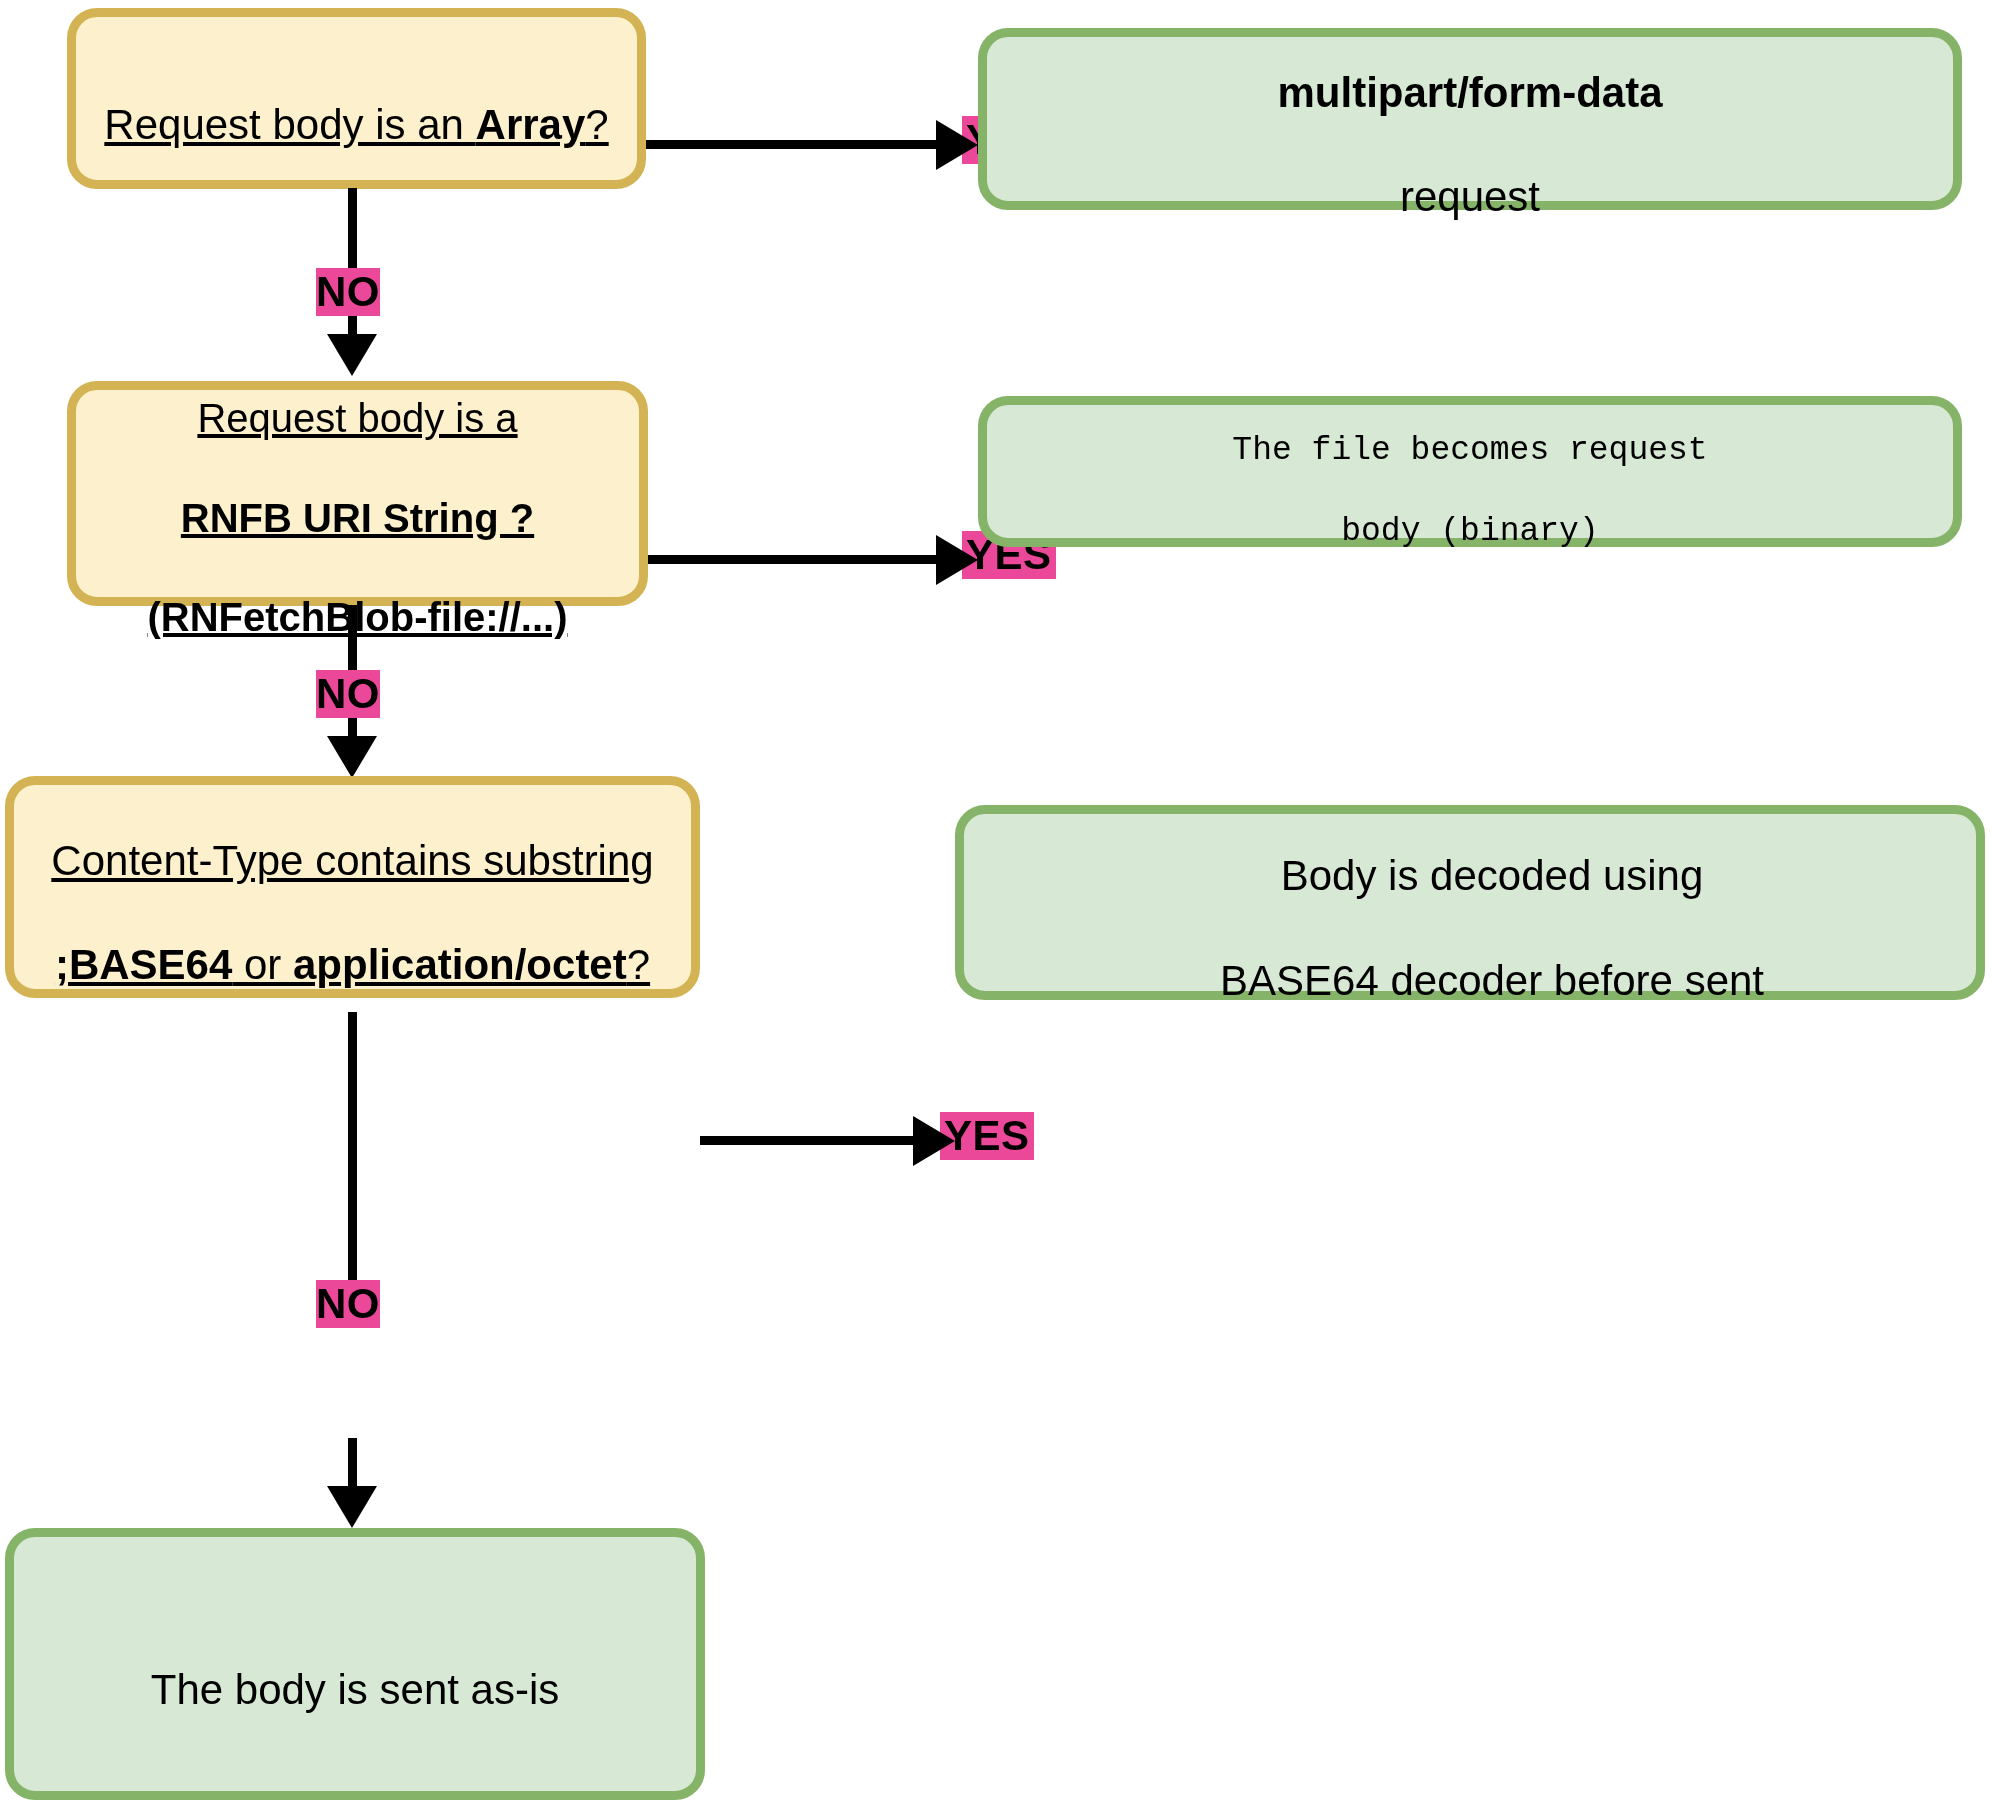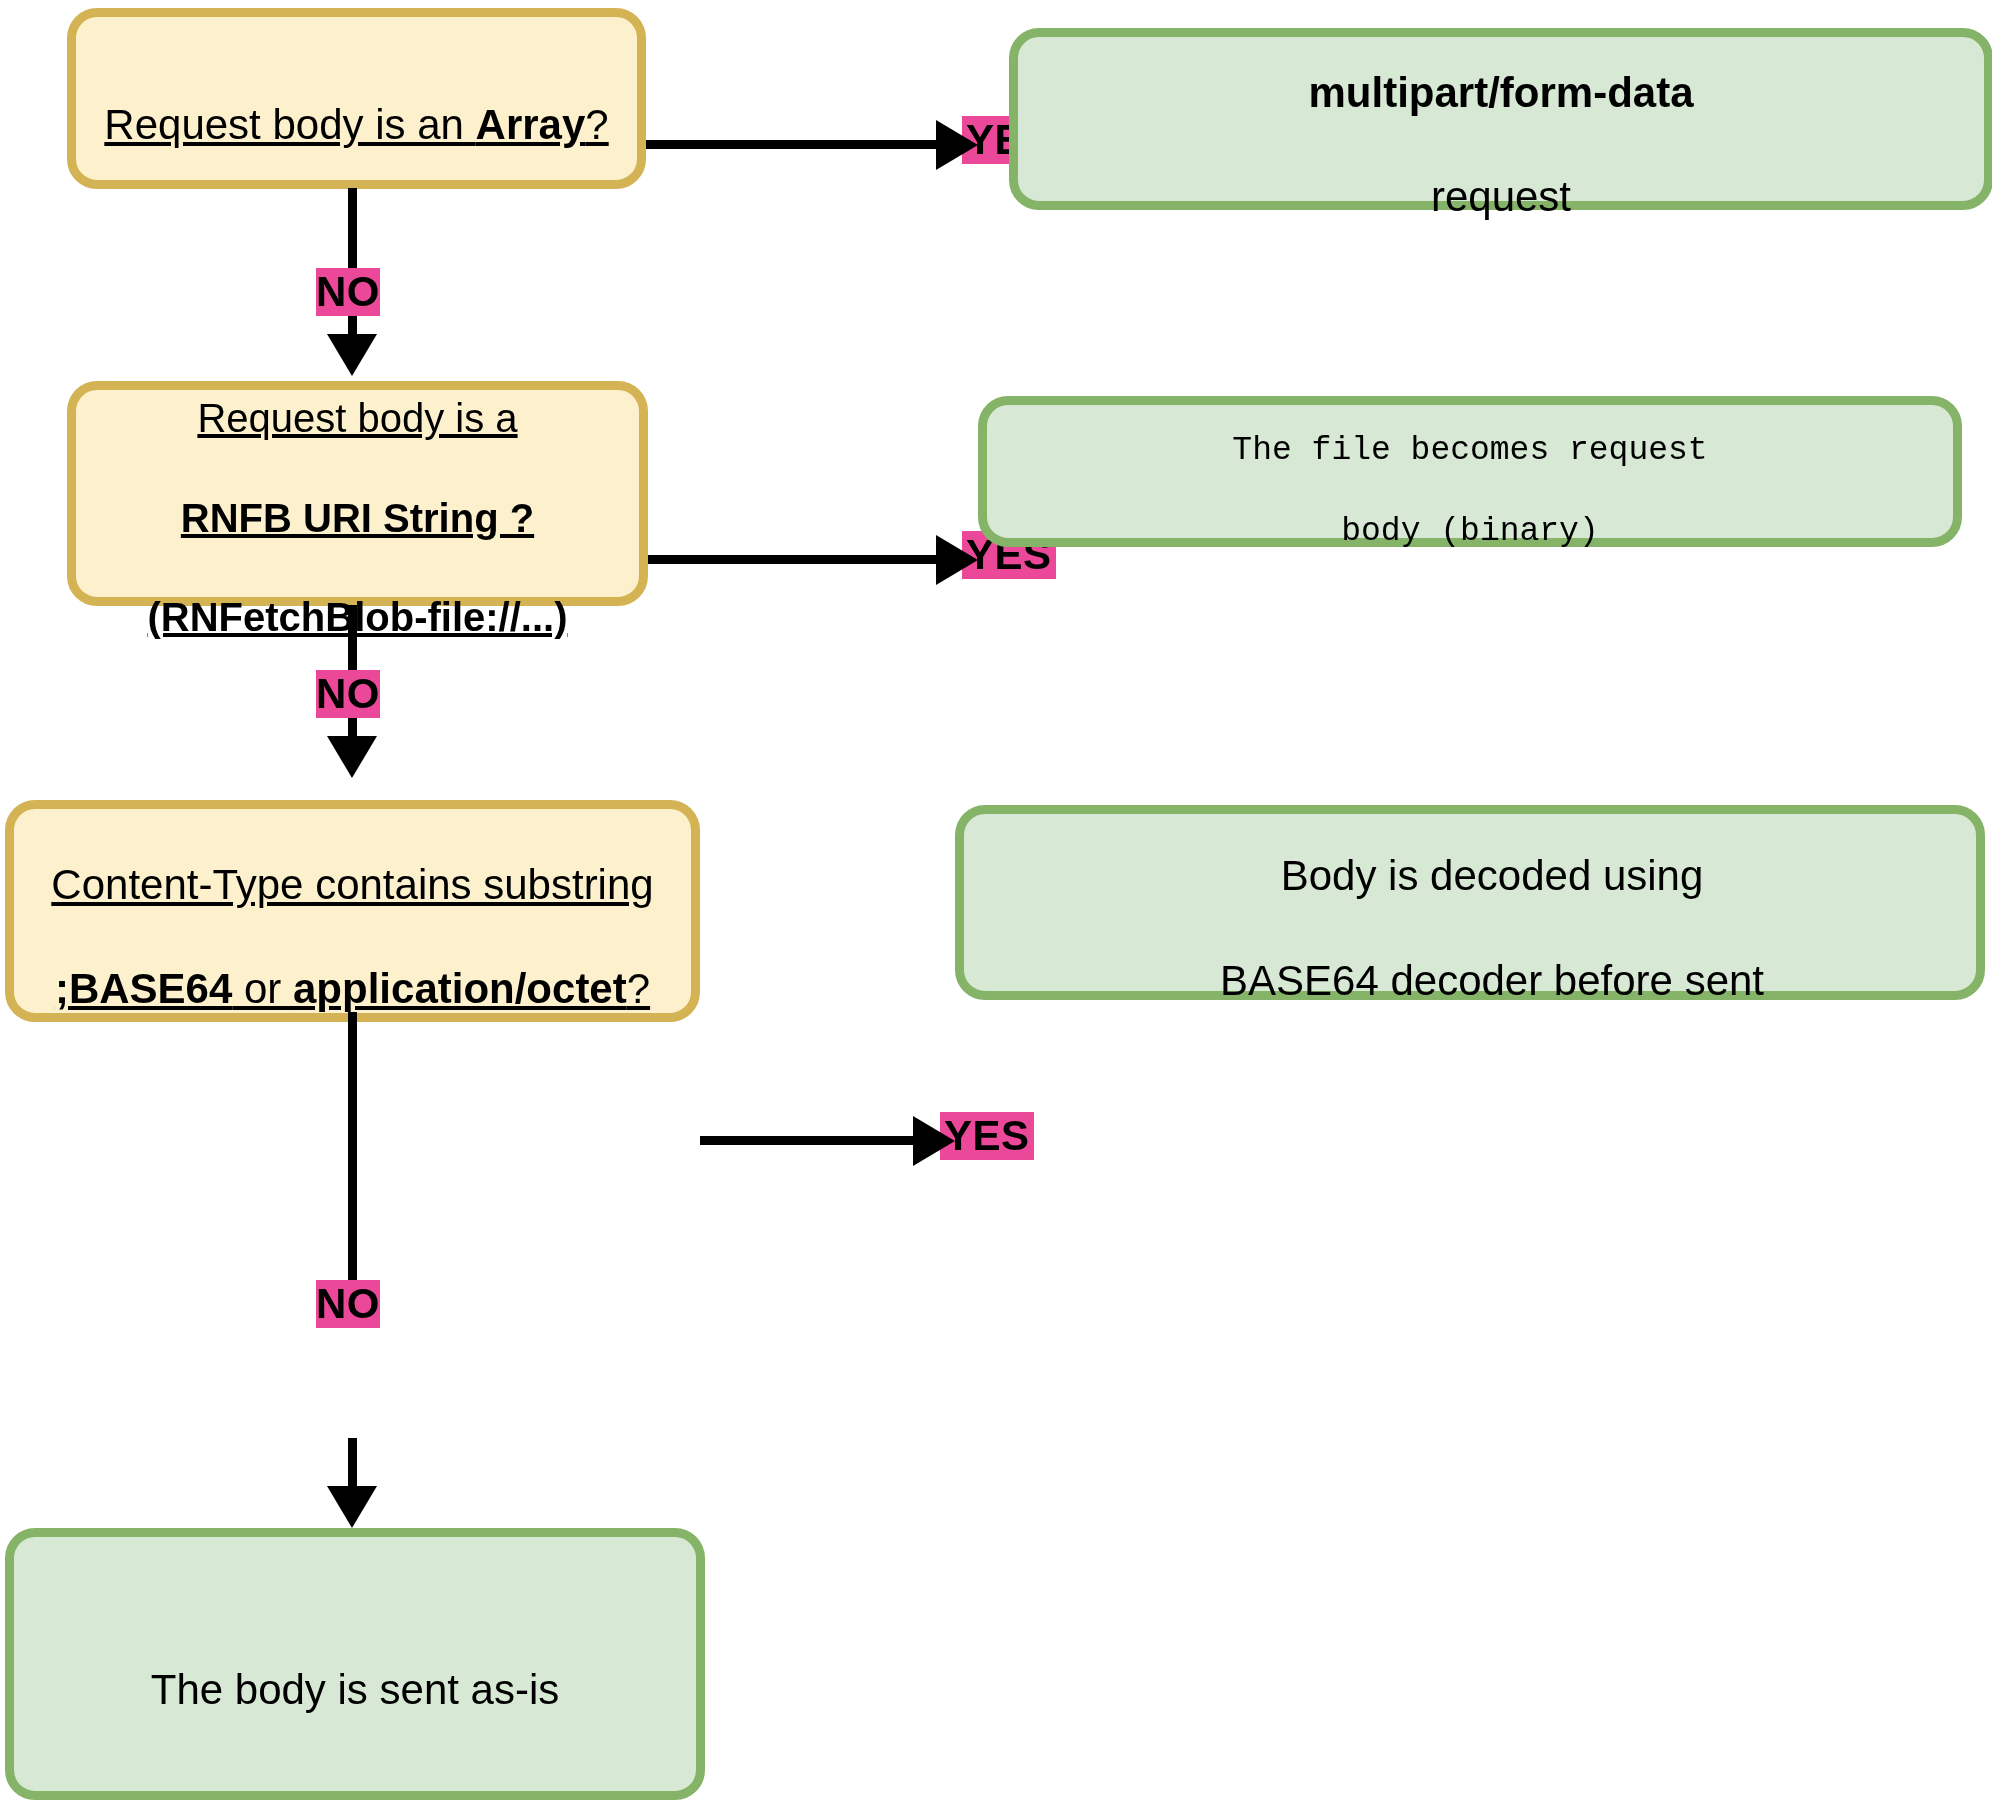--- a/index.html
+++ b/index.html
@@ -86,21 +86,21 @@
   <div class="node node-decision" style="left:67px; top:8px; width:579px; height:181px; font-size:42px;">
     <div class="node-text">
       <span>Request body is an </span><span class="b">Array</span><span>?</span>
     </div>
   </div>
 
   <div class="edge-h-line" style="left:646px; top:140px; width:296px;"></div>
   <div class="edge-label" style="left:962px; top:116px; font-size:42px; padding:0 4px;">YES</div>
   <div class="arrow-right" style="left:936px; top:120px;"></div>
 
-  <div class="node node-result" style="left:978px; top:28px; width:984px; height:182px; font-size:42px;margin-left:31px;">
+  <div class="node node-result" style="left:978px; top:28px; width:984px; height:182px; font-size:42px;">
     <div class="node-text">
       <span class="b">multipart/form-data</span><br>
       <span>request</span>
     </div>
   </div>
 
   <div class="edge-v-line" style="left:348px; top:188px; height:128px;"></div>
   <div class="edge-label" style="left:316px; top:268px; font-size:42px;">NO</div>
   <div class="edge-v-line" style="left:348px; top:316px; height:32px;"></div>
   <div class="arrow-down" style="left:327px; top:334px;"></div>
@@ -122,21 +122,21 @@
       <span>The file becomes request</span><br>
       <span>body (binary)</span>
     </div>
   </div>
 
   <div class="edge-v-line" style="left:348px; top:605px; height:120px;"></div>
   <div class="edge-label" style="left:316px; top:670px; font-size:42px;">NO</div>
   <div class="edge-v-line" style="left:348px; top:718px; height:30px;"></div>
   <div class="arrow-down" style="left:327px; top:736px;"></div>
 
-  <div class="node node-decision" style="left:5px; top:800px; width:695px; height:222px; font-size:42px;">
+  <div class="node node-decision" style="left:5px; top:776px; width:695px; height:222px; font-size:42px;">
     <div class="node-text">
       <span>Content-Type contains substring</span><br>
       <span class="b">;BASE64</span><span> or </span><span class="b">application/octet</span><span>?</span>
     </div>
   </div>
 
   <div class="edge-h-line" style="left:700px; top:1136px; width:222px;"></div>
   <div class="edge-label" style="left:940px; top:1112px; font-size:42px; padding:0 4px;">YES</div>
   <div class="arrow-right" style="left:913px; top:1116px;"></div>
 

